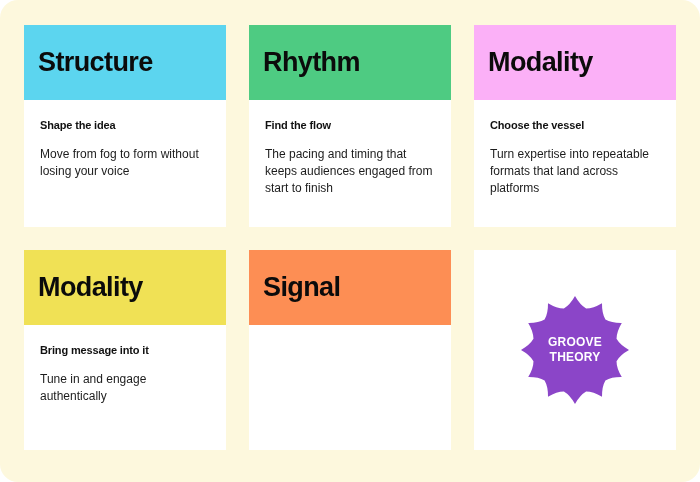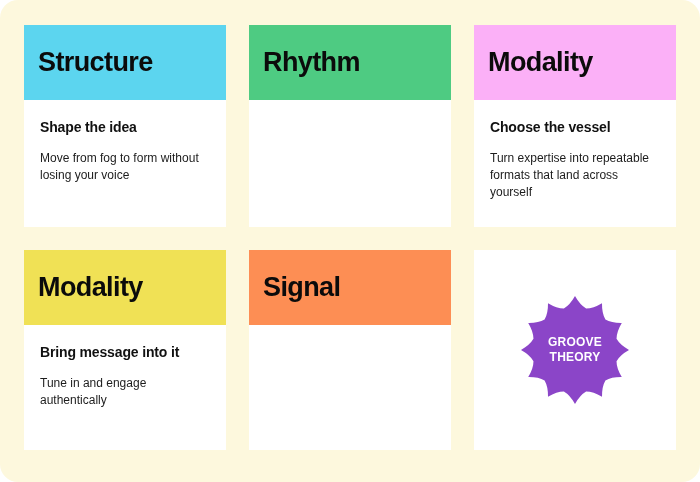--- a/index.html
+++ b/index.html
@@ -60,21 +60,21 @@
     line-height: 1;
   }
 
   .card-body {
     padding: 19px 16px 0 16px;
     box-sizing: border-box;
     flex: 1;
   }
 
   .card-subtitle {
-    font-size: 14px;
+    font-size: 11px;
     font-weight: bold;
     color: #111111;
     letter-spacing: -0.15px;
     line-height: 1.2;
     margin: 0 0 14px 0;
   }
 
   .card-desc {
     font-size: 12px;
     font-weight: normal;
@@ -129,29 +129,33 @@
       <div class="card-body">
         <p class="card-subtitle">Shape the idea</p>
         <p class="card-desc">Move from fog to form without losing your voice</p>
       </div>
     </div>
 
     <div class="card">
       <div class="card-header" style="background:#4ecb82">
         <span class="card-title">Rhythm</span>
       </div>
+      <div class="card-body">
+        <p class="card-subtitle">Find the flow</p>
+        <p class="card-desc">The pacing and timing that keeps audiences engaged from start to finish</p>
+      </div>
     </div>
 
     <div class="card">
       <div class="card-header" style="background:#fbb0f7">
         <span class="card-title">Modality</span>
       </div>
       <div class="card-body">
         <p class="card-subtitle">Choose the vessel</p>
-        <p class="card-desc">Turn expertise into repeatable formats that land across yourself</p>
+        <p class="card-desc">Turn expertise into repeatable formats that land across platforms</p>
       </div>
     </div>
 
     <div class="card">
       <div class="card-header" style="background:#f0e155">
         <span class="card-title">Modality</span>
       </div>
       <div class="card-body">
         <p class="card-subtitle">Bring message into it</p>
         <p class="card-desc">Tune in and engage authentically</p>

